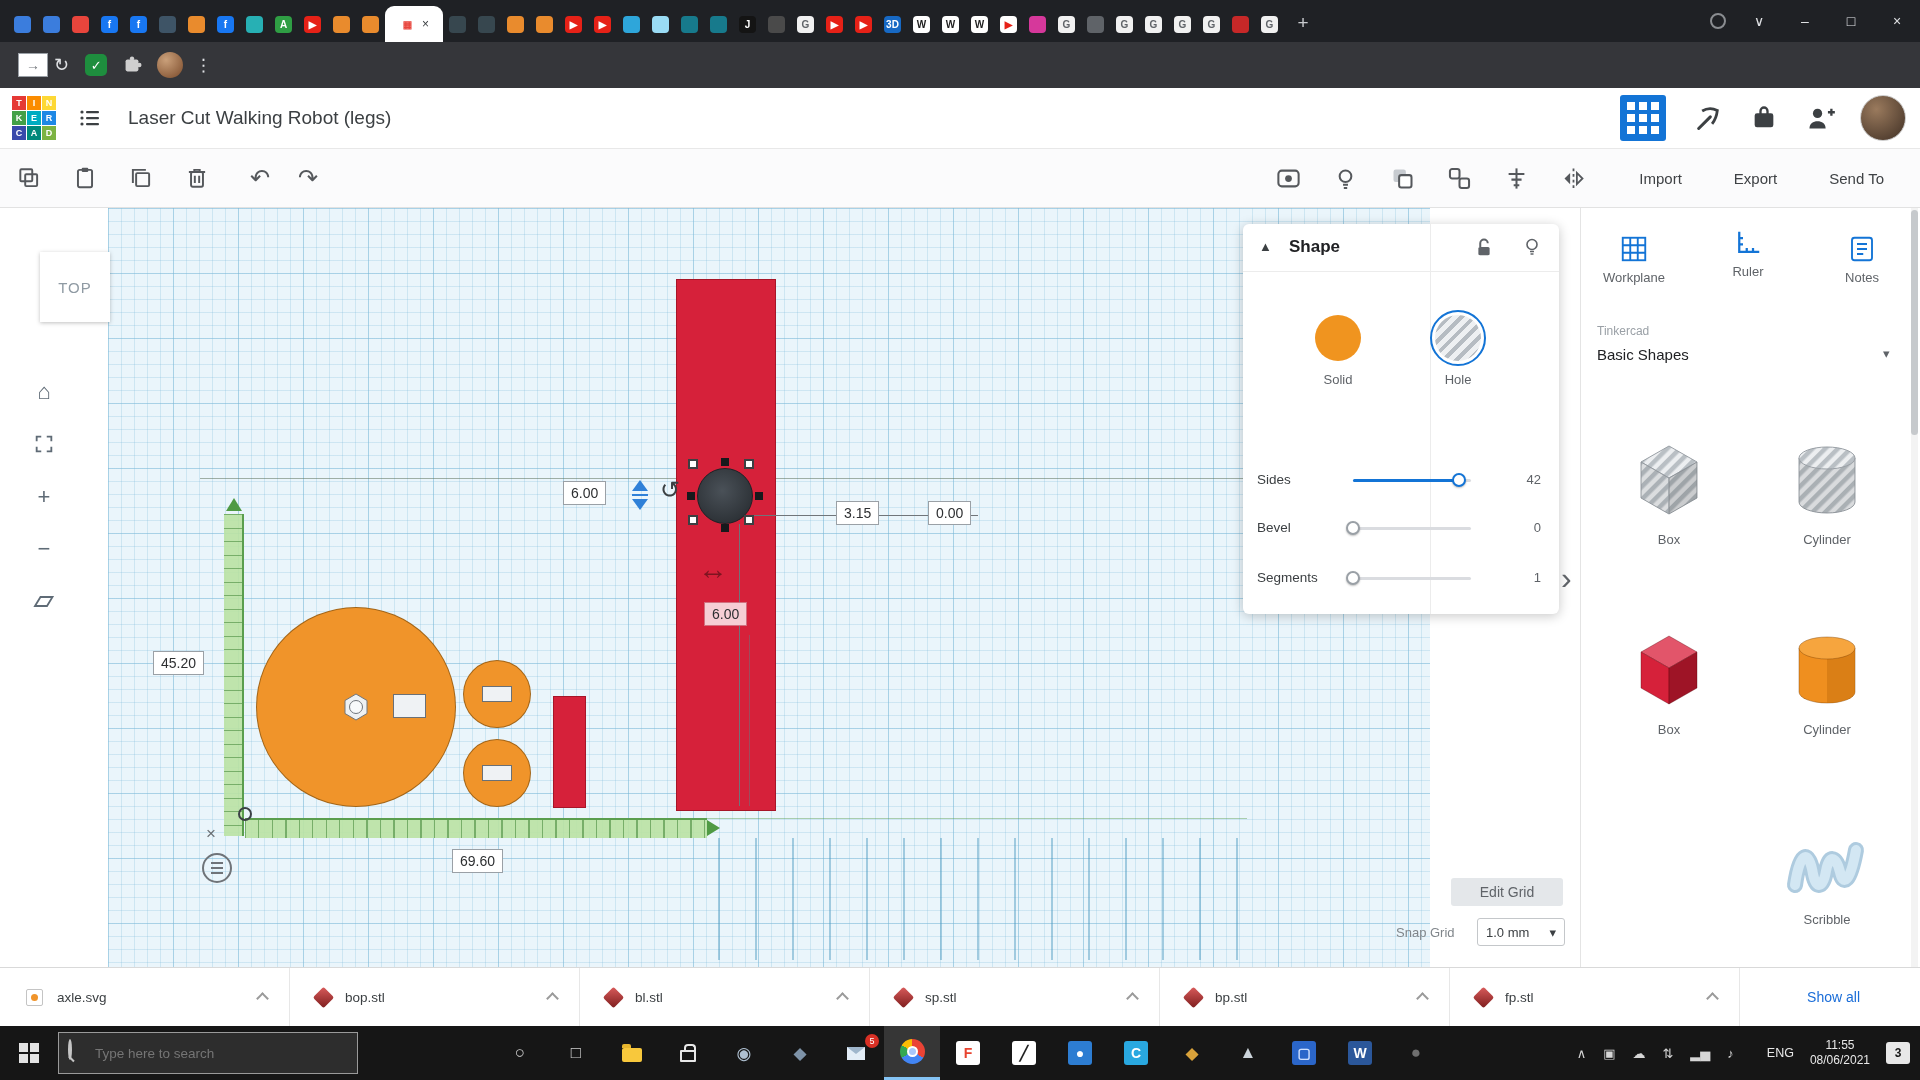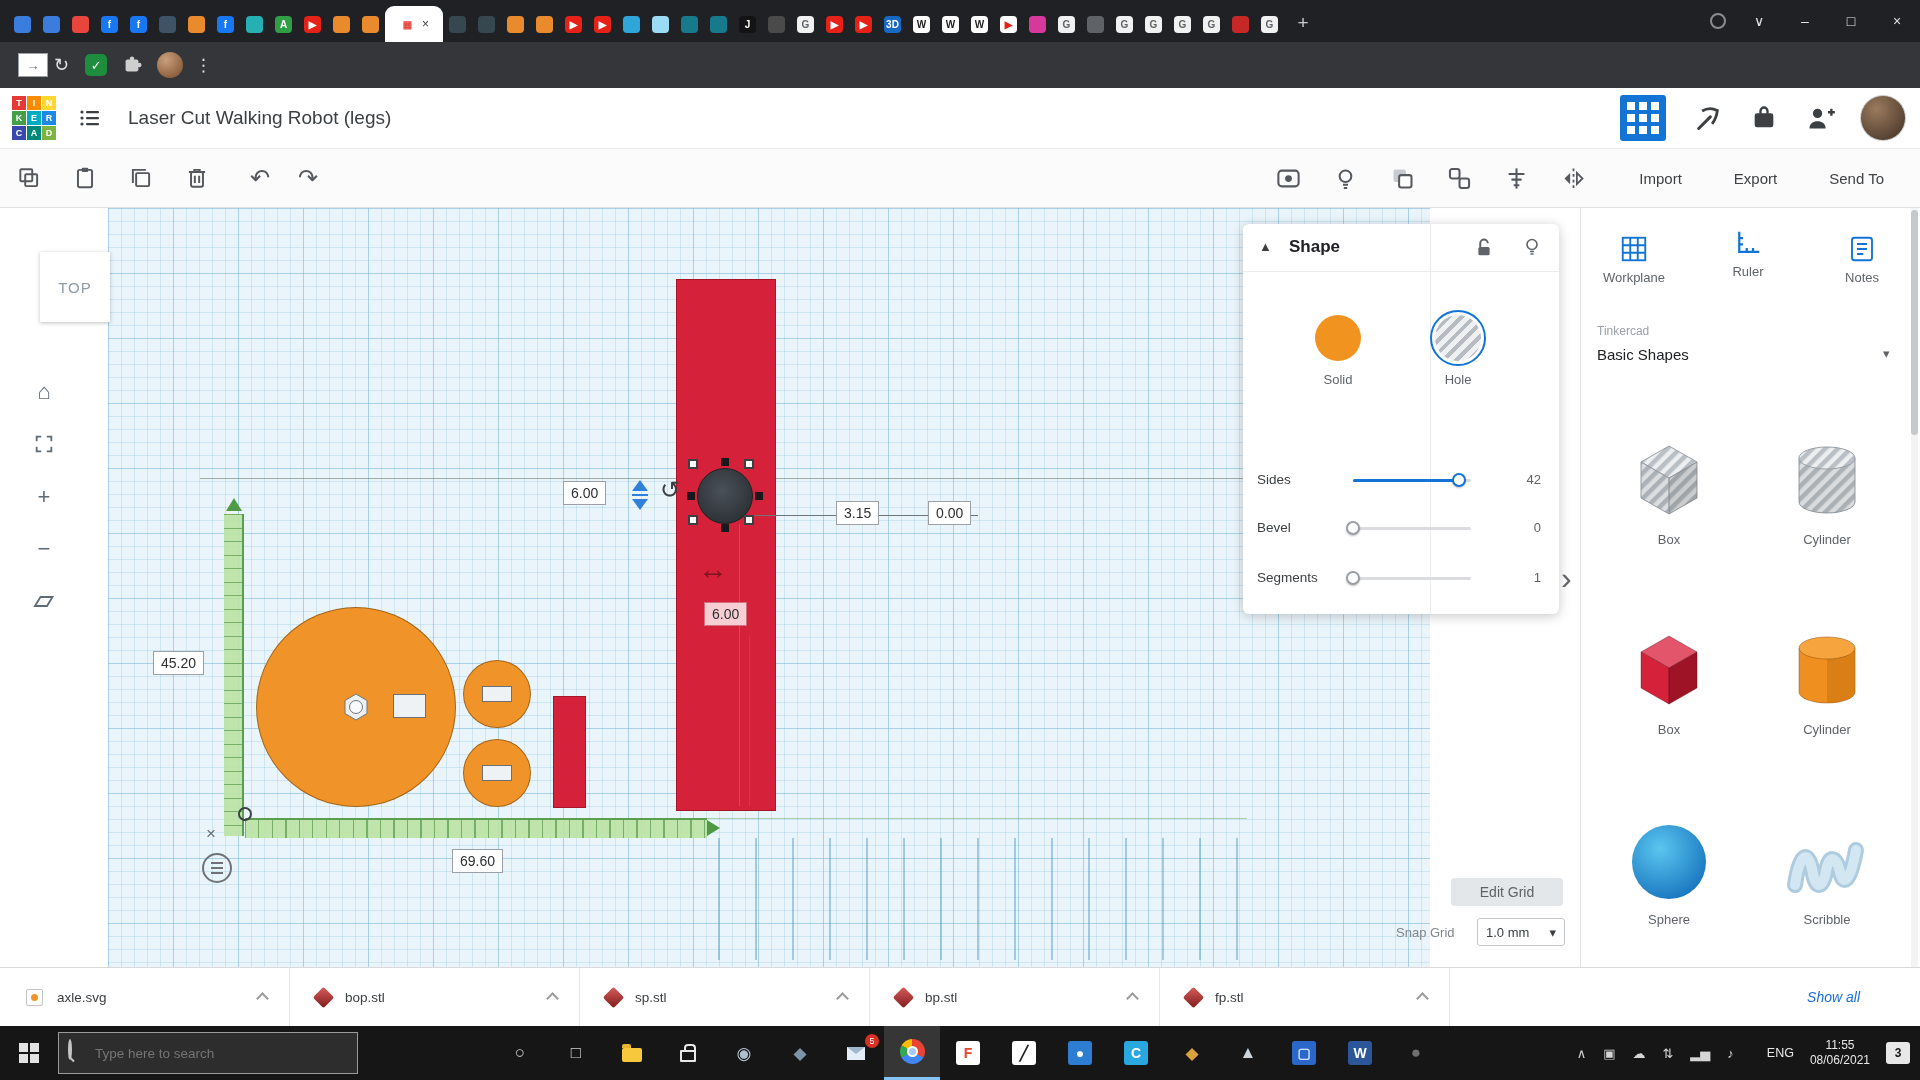--- a/index.html
+++ b/index.html
@@ -154,21 +154,21 @@
 
   
   #downloads{position:absolute;left:0;top:967px;width:1920px;height:59px;background:#fff;border-top:1px solid #d9d9d9;display:flex;align-items:stretch;}
   .dl-item{width:290px;border-right:1px solid #e7e7e7;display:flex;align-items:center;padding-left:26px;position:relative;}
   .dl-name{font-size:13.5px;color:#3c4043;margin-left:14px;}
   .dl-chev{position:absolute;right:22px;top:26px;width:9px;height:9px;border-top:2px solid #9a9a9a;border-right:2px solid #9a9a9a;transform:rotate(-45deg);}
   .dl-stl{width:15px;height:15px;transform:rotate(45deg);background:linear-gradient(135deg,#d95b5b,#7e1d1d);border-radius:2px;}
   .dl-svg{width:17px;height:17px;background:#fff;border:1px solid #c4c4c4;border-radius:2px;position:relative;}
   .dl-svg::after{content:"";position:absolute;left:4px;top:4px;width:7px;height:7px;border-radius:50%;background:#f0942a;}
   .dl-spacer{flex:1;}
-  #show-all{align-self:center;color:#1a6dd8;font-size:14px;margin-right:46px;padding:8px 14px;font-style:italic;}
+  #show-all{align-self:center;color:#1a6dd8;font-size:14px;margin-right:46px;padding:8px 14px;}
 
   
   #taskbar{position:absolute;left:0;top:1026px;width:1920px;height:54px;background:#161616;display:flex;align-items:center;}
   .start-slot{width:58px;height:54px;display:flex;align-items:center;justify-content:center;}
   .win-logo{display:grid;grid-template-columns:9px 9px;grid-auto-rows:9px;gap:2px;}
   .win-logo i{background:#e3e3e3;}
   #tb-search{width:300px;height:42px;background:#2d2d2d;border:1px solid #9a9a9a;color:#b8b8b8;font-size:13.5px;
              padding-left:36px;font-family:"Liberation Sans",sans-serif;position:relative;}
   .mag-wrap{position:absolute;left:68px;top:1041px;width:16px;height:16px;z-index:5;}
   .mag{width:11px;height:11px;border:2px solid #c5c5c5;border-radius:50%;position:relative;}
@@ -668,26 +668,20 @@
           <span class="lbl">Box</span>
       </div>
       <div class="cell" style="left:176px;top:412px">
         <svg width="100" height="100" viewBox="0 0 100 100" style="margin:0 auto">
           <path d="M22 28v44a28 11 0 0056 0V28" fill="#ef8f1f" stroke="rgba(120,60,0,.4)"></path>
           <path d="M50 39v44a28 11 0 0028-11V28" fill="#c9720f" opacity="0.55"></path>
           <ellipse cx="50" cy="28" rx="28" ry="11" fill="#f6a53e" stroke="rgba(120,60,0,.4)"></ellipse>
         </svg>
           <span class="lbl">Cylinder</span>
       </div>
-      <div class="cell" style="left:18px;top:602px">
-        <svg width="100" height="100" viewBox="0 0 100 100" style="margin:0 auto">
-          <circle cx="50" cy="52" r="37" fill="url(#sph)"></circle>
-        </svg>
-          <span class="lbl">Sphere</span>
-      </div>
       <div class="cell" style="left:176px;top:602px">
         <svg width="100" height="100" viewBox="0 0 100 100" style="margin:0 auto">
           <path d="M18 75C23 40 32 40 36 64c3 15 10 15 13-3 3-16 10-16 14 1 3 14 10 11 16-22" stroke="#aecbdf" stroke-width="16" fill="none" stroke-linecap="round"></path>
           <path d="M18 75C23 40 32 40 36 64c3 15 10 15 13-3 3-16 10-16 14 1 3 14 10 11 16-22" stroke="#d3e7f3" stroke-width="10" fill="none" stroke-linecap="round"></path>
         </svg>
           <span class="lbl">Scribble</span>
       </div>
       <div class="sb-scroll">
           <div class="sb-thumb"></div>
         </div>
@@ -696,20 +690,25 @@
 
   <div id="downloads">
     <div class="dl-item">
       <span class="dl-svg"></span>
       <span class="dl-name">axle.svg</span>
       <span class="dl-chev"></span>
     </div>
     <div class="dl-item">
       <span class="dl-stl"></span>
       <span class="dl-name">bop.stl</span>
+      <span class="dl-chev"></span>
+    </div>
+    <div class="dl-item">
+      <span class="dl-stl"></span>
+      <span class="dl-name">bl.stl</span>
       <span class="dl-chev"></span>
     </div>
     <div class="dl-item">
       <span class="dl-stl"></span>
       <span class="dl-name">sp.stl</span>
       <span class="dl-chev"></span>
     </div>
     <div class="dl-item">
       <span class="dl-stl"></span>
       <span class="dl-name">bp.stl</span>

